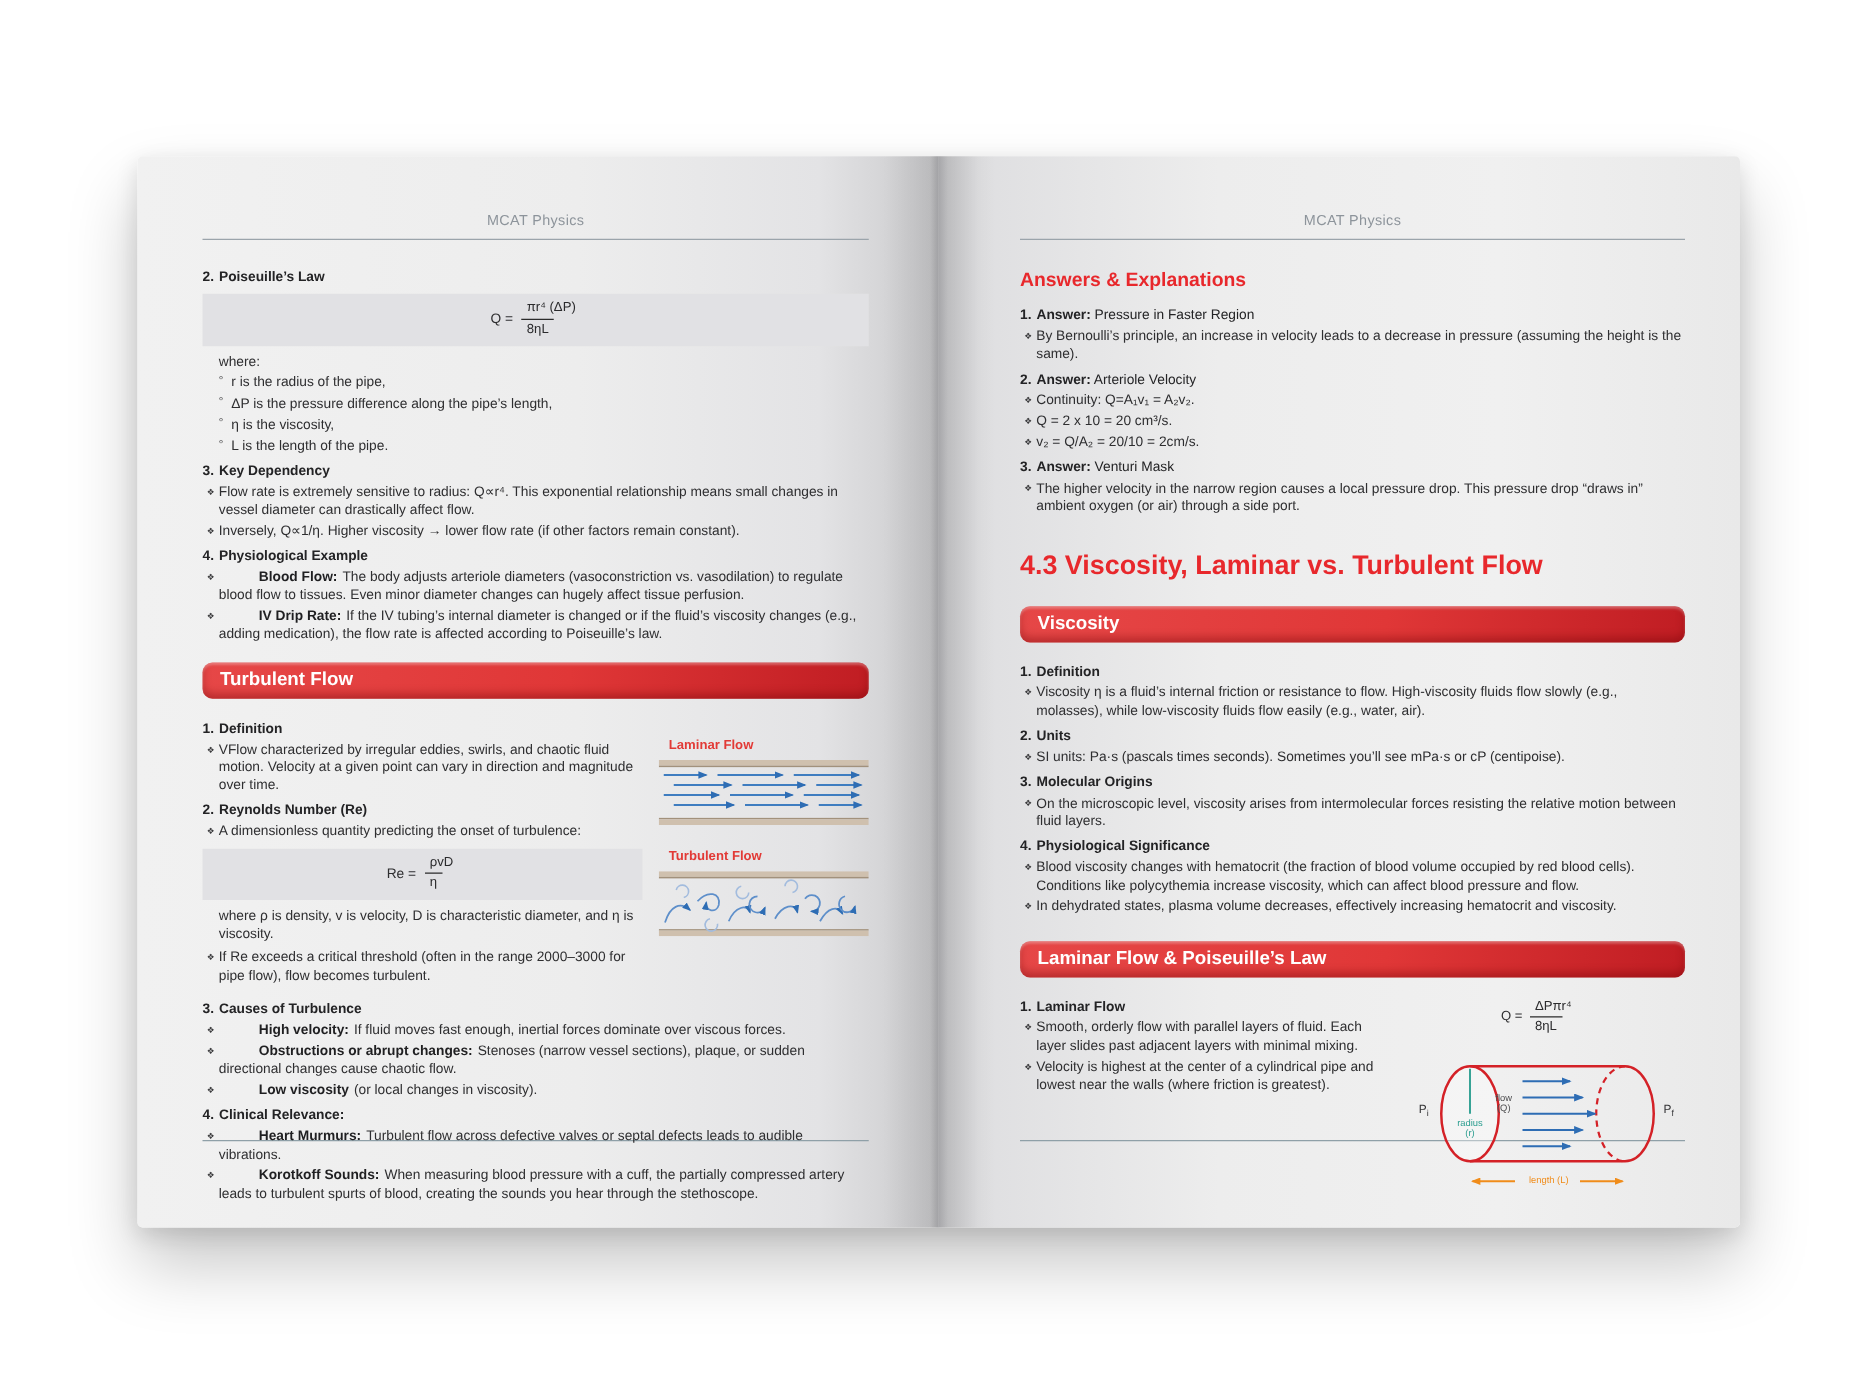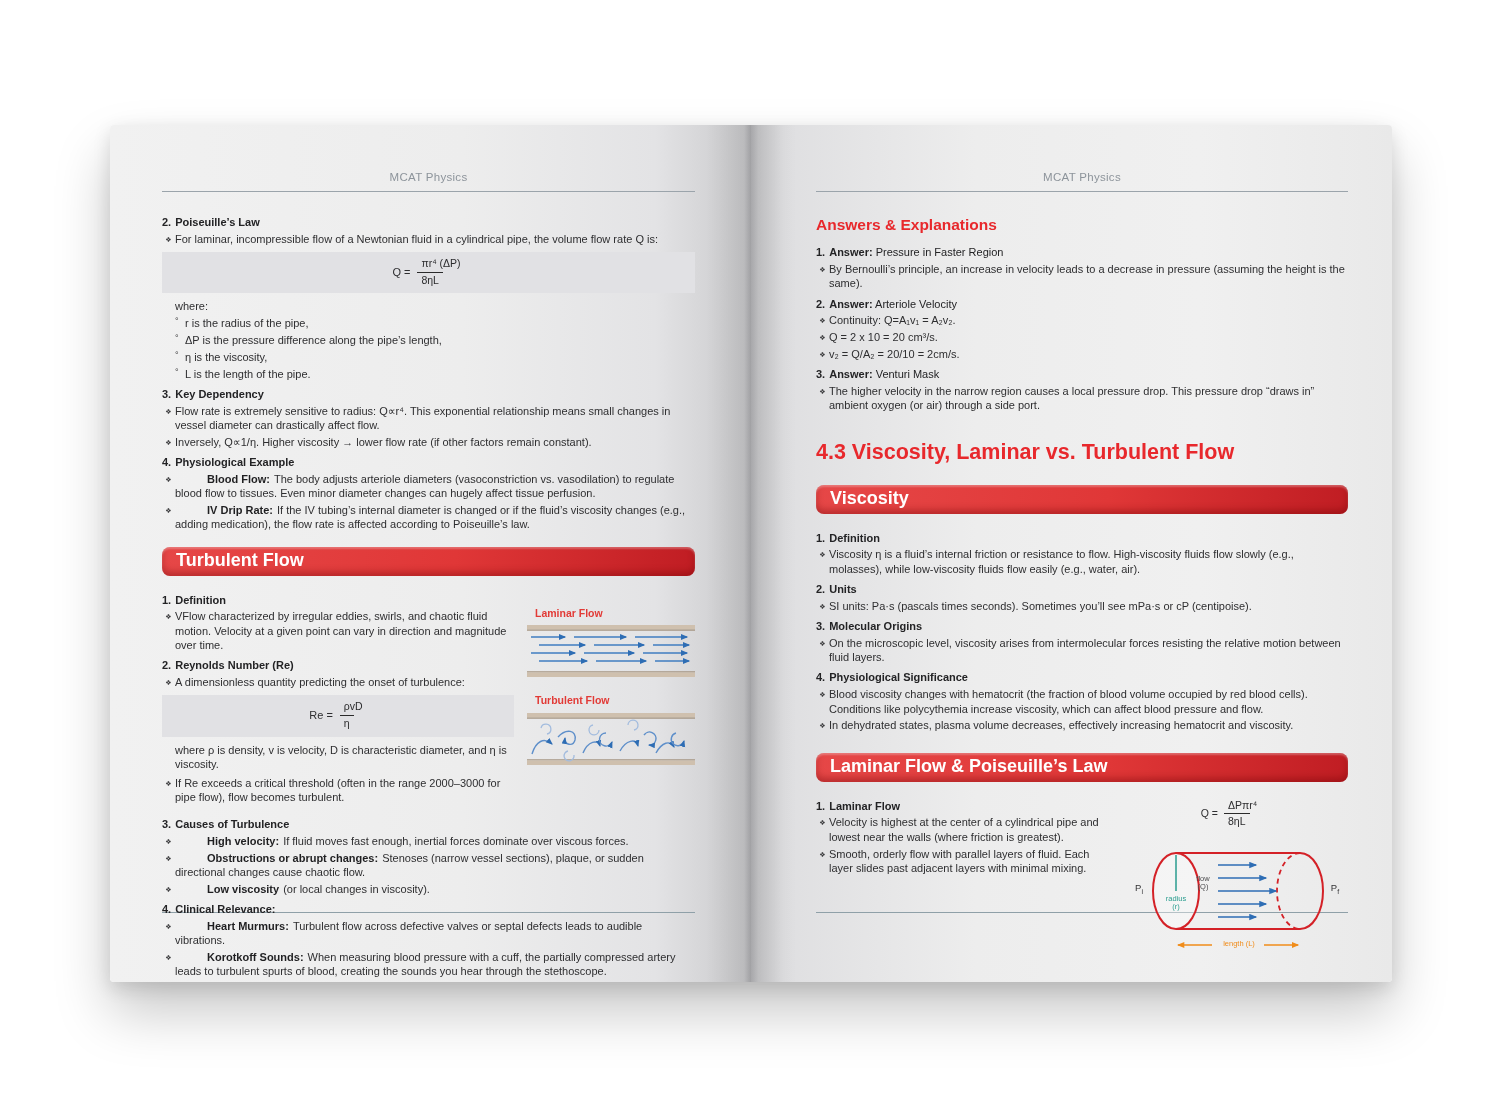--- a/index.html
+++ b/index.html
@@ -53,21 +53,21 @@
 
   .fband{display:flex;justify-content:center;align-items:center;gap:7px;background:#e1e1e4;padding:5px 0 6px;margin:6px 0;}
   .frac{display:inline-flex;flex-direction:column;align-items:flex-start;font-size:10.5px;color:#2b2b2d;}
   .frac .fnum{padding:0 4px 1px;}
   .frac .fden{border-top:1.2px solid #2b2b2b;padding:1px 4px 0;}
 
   .redbar{
     margin:15px 0 17px;height:29px;border-radius:8px;
     background:linear-gradient(96deg,#e64747 0%,#e03737 55%,#c01d23 100%);
     box-shadow:inset 0 2px 2px rgba(255,255,255,.28), inset 0 -4px 7px rgba(110,0,6,.38);
-    color:#ffffff;font-weight:700;font-size:18px;
+    color:#ffffff;font-weight:700;font-size:15px;
     display:flex;align-items:center;padding-left:14px;
   }
   .anshead{color:#e8282c;font-weight:700;font-size:15.5px;margin:0 0 10px;}
   .bigred{color:#e8282c;font-weight:700;font-size:21.5px;margin:26px 0 0;}
 
   .twocol{display:flex;gap:13px;}
   .twocol .colL{flex:1;min-width:0;}
   .dcol{flex:none;width:168px;padding-top:14px;}
   .rlabel{color:#e23a36;font-weight:700;font-size:10.5px;margin:0 0 5px 8px;}
   .dgap{height:14px;}
@@ -89,24 +89,20 @@
 
   <div class="page left">
     <div class="pagehead">MCAT Physics</div>
     <div class="pagerule"></div>
     <div class="pagefoot"></div>
 
     <div class="content">
 
       <div class="sec" style="margin-top:0;">
         <span class="num">2.</span><span>Poiseuille’s Law</span>
-      </div>
-      <div class="bl">
-        <span class="g">❖</span>
-        <span class="bt">For laminar, incompressible flow of a Newtonian fluid in a cylindrical pipe, the volume flow rate Q is:</span>
       </div>
       <div class="fband">
         <span class="flhs">Q =</span>
         <span class="frac">
           <span class="fnum">πr⁴ (ΔP)</span>
           <span class="fden">8ηL</span>
         </span>
       </div>
       <div class="whereline">where:</div>
       <div class="sub">
@@ -365,25 +361,25 @@
           <span>Laminar Flow &amp; Poiseuille’s Law</span>
         </div>
 
       <div class="twocol" style="gap:19px;">
         <div class="colL">
           <div class="sec" style="margin-top:0;">
             <span class="num">1.</span><span>Laminar Flow</span>
           </div>
           <div class="bl">
               <span class="g">❖</span>
-              <span class="bt">Velocity is highest at the center of a cylindrical pipe and lowest near the walls (where friction is greatest).</span>
+              <span class="bt">Smooth, orderly flow with parallel layers of fluid. Each layer slides past adjacent layers with minimal mixing.</span>
             </div>
           <div class="bl">
               <span class="g">❖</span>
-              <span class="bt">Smooth, orderly flow with parallel layers of fluid. Each layer slides past adjacent layers with minimal mixing.</span>
+              <span class="bt">Velocity is highest at the center of a cylindrical pipe and lowest near the walls (where friction is greatest).</span>
             </div>
         </div>
 
         <div class="lamcol">
           <div class="cylformula">
             <span>Q =</span>
             <span class="frac">
               <span class="fnum">ΔPπr⁴</span>
               <span class="fden">8ηL</span>
             </span>

